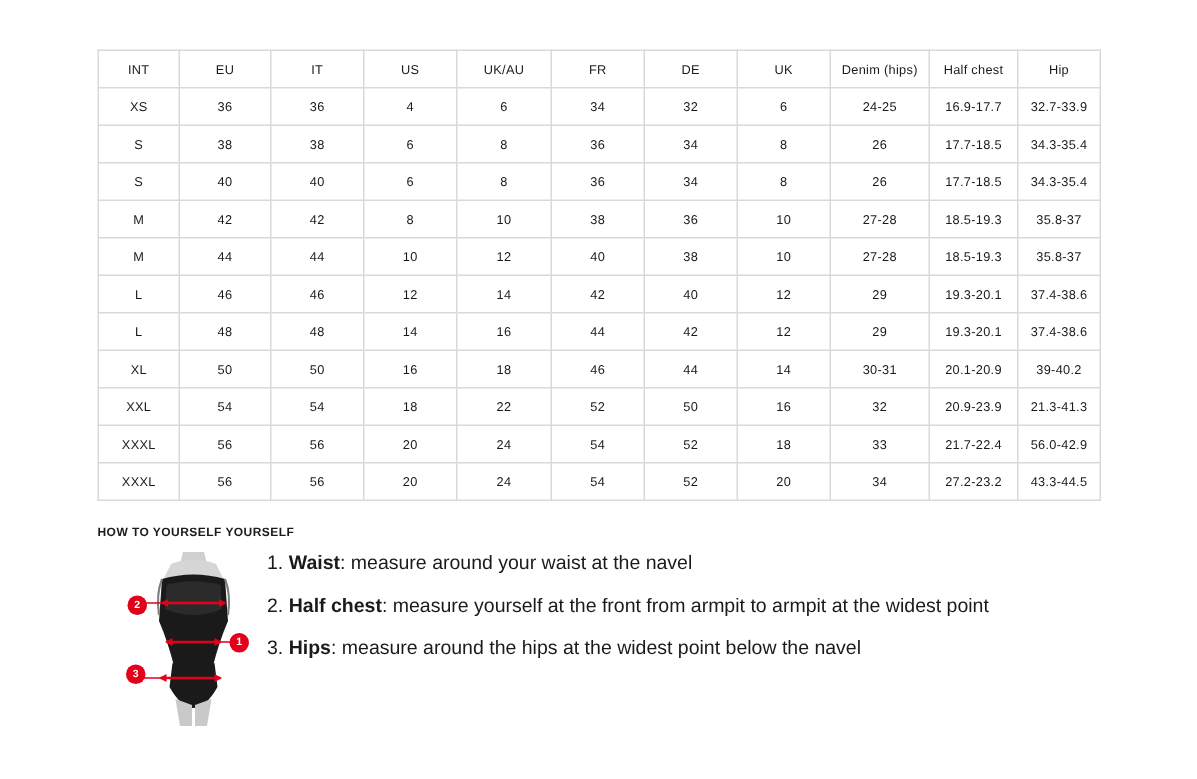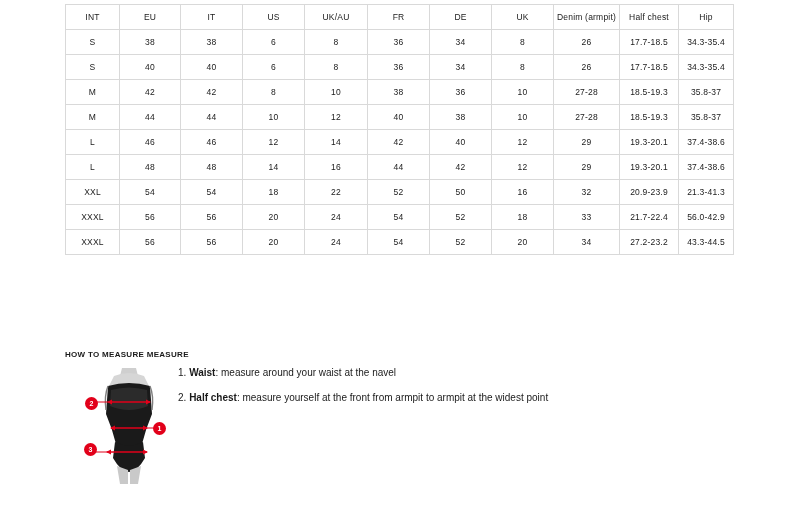--- a/index.html
+++ b/index.html
@@ -18,21 +18,21 @@
   .page {
     position: relative;
     width: 798px;
     height: 519px;
   }
 
   
   .size-table-wrap {
     position: absolute;
     left: 65px;
-    top: 4px;
+    top: 33px;
     width: 668px;
   }
   table.size-table {
     border-collapse: collapse;
     width: 668px;
     table-layout: fixed;
   }
   table.size-table th,
   table.size-table td {
     border: 1px solid #d9d9d9;
@@ -72,21 +72,21 @@
     letter-spacing: 0.3px;
     color: #1a1a1a;
   }
   .measure-list {
     position: absolute;
     left: 178px;
     top: 367px;
     width: 420px;
   }
   .measure-item {
-    font-size: 10px;
+    font-size: 13px;
     line-height: 1.2;
     color: #1a1a1a;
     margin-bottom: 13px;
     white-space: nowrap;
   }
   .measure-item b { font-weight: bold; }
 
   
   .figure {
     position: absolute;
@@ -136,26 +136,39 @@
       <thead>
         <tr>
           <th>INT</th>
           <th>EU</th>
           <th>IT</th>
           <th>US</th>
           <th>UK/AU</th>
           <th>FR</th>
           <th>DE</th>
           <th>UK</th>
-          <th>Denim (armpit)</th>
+          <th>Denim (hips)</th>
           <th>Half chest</th>
           <th>Hip</th>
         </tr>
       </thead>
       <tbody>
+        <tr>
+          <td>XS</td>
+          <td>36</td>
+          <td>36</td>
+          <td>4</td>
+          <td>6</td>
+          <td>34</td>
+          <td>32</td>
+          <td>6</td>
+          <td>24-25</td>
+          <td>16.9-17.7</td>
+          <td>32.7-33.9</td>
+        </tr>
         <tr>
           <td>S</td>
           <td>38</td>
           <td>38</td>
           <td>6</td>
           <td>8</td>
           <td>36</td>
           <td>34</td>
           <td>8</td>
           <td>26</td>
@@ -221,20 +234,33 @@
           <td>14</td>
           <td>16</td>
           <td>44</td>
           <td>42</td>
           <td>12</td>
           <td>29</td>
           <td>19.3-20.1</td>
           <td>37.4-38.6</td>
         </tr>
         <tr>
+          <td>XL</td>
+          <td>50</td>
+          <td>50</td>
+          <td>16</td>
+          <td>18</td>
+          <td>46</td>
+          <td>44</td>
+          <td>14</td>
+          <td>30-31</td>
+          <td>20.1-20.9</td>
+          <td>39-40.2</td>
+        </tr>
+        <tr>
           <td>XXL</td>
           <td>54</td>
           <td>54</td>
           <td>18</td>
           <td>22</td>
           <td>52</td>
           <td>50</td>
           <td>16</td>
           <td>32</td>
           <td>20.9-23.9</td>
@@ -263,31 +289,35 @@
           <td>52</td>
           <td>20</td>
           <td>34</td>
           <td>27.2-23.2</td>
           <td>43.3-44.5</td>
         </tr>
       </tbody>
     </table>
   </div>
 
-  <div class="measure-title">HOW TO MEASURE MEASURE</div>
+  <div class="measure-title">HOW TO YOURSELF YOURSELF</div>
 
   <div class="measure-list">
     <div class="measure-item">
       <span>1.</span>
       <b>Waist</b><span>: measure around your waist at the navel</span>
     </div>
     <div class="measure-item">
       <span>2.</span>
       <b>Half chest</b><span>: measure yourself at the front from armpit to armpit at the widest point</span>
     </div>
+    <div class="measure-item">
+      <span>3.</span>
+      <b>Hips</b><span>: measure around the hips at the widest point below the navel</span>
+    </div>
   </div>
 
   <div class="figure">
     <svg class="fig-svg" width="90" height="120" viewBox="0 0 90 120" xmlns="http://www.w3.org/2000/svg">
 
       <path d="M38 2 L52 2 L54 10 L36 10 Z" fill="#cfcfcf"></path>
       <path d="M30 10 Q45 4 60 10 L66 22 Q45 16 24 22 Z" fill="#d6d6d6"></path>
 
       <path d="M24 20 Q45 14 66 20 L68 48 Q62 62 58 78 Q45 84 32 78 Q28 62 22 48 Z" fill="#1a1a1a"></path>
 

